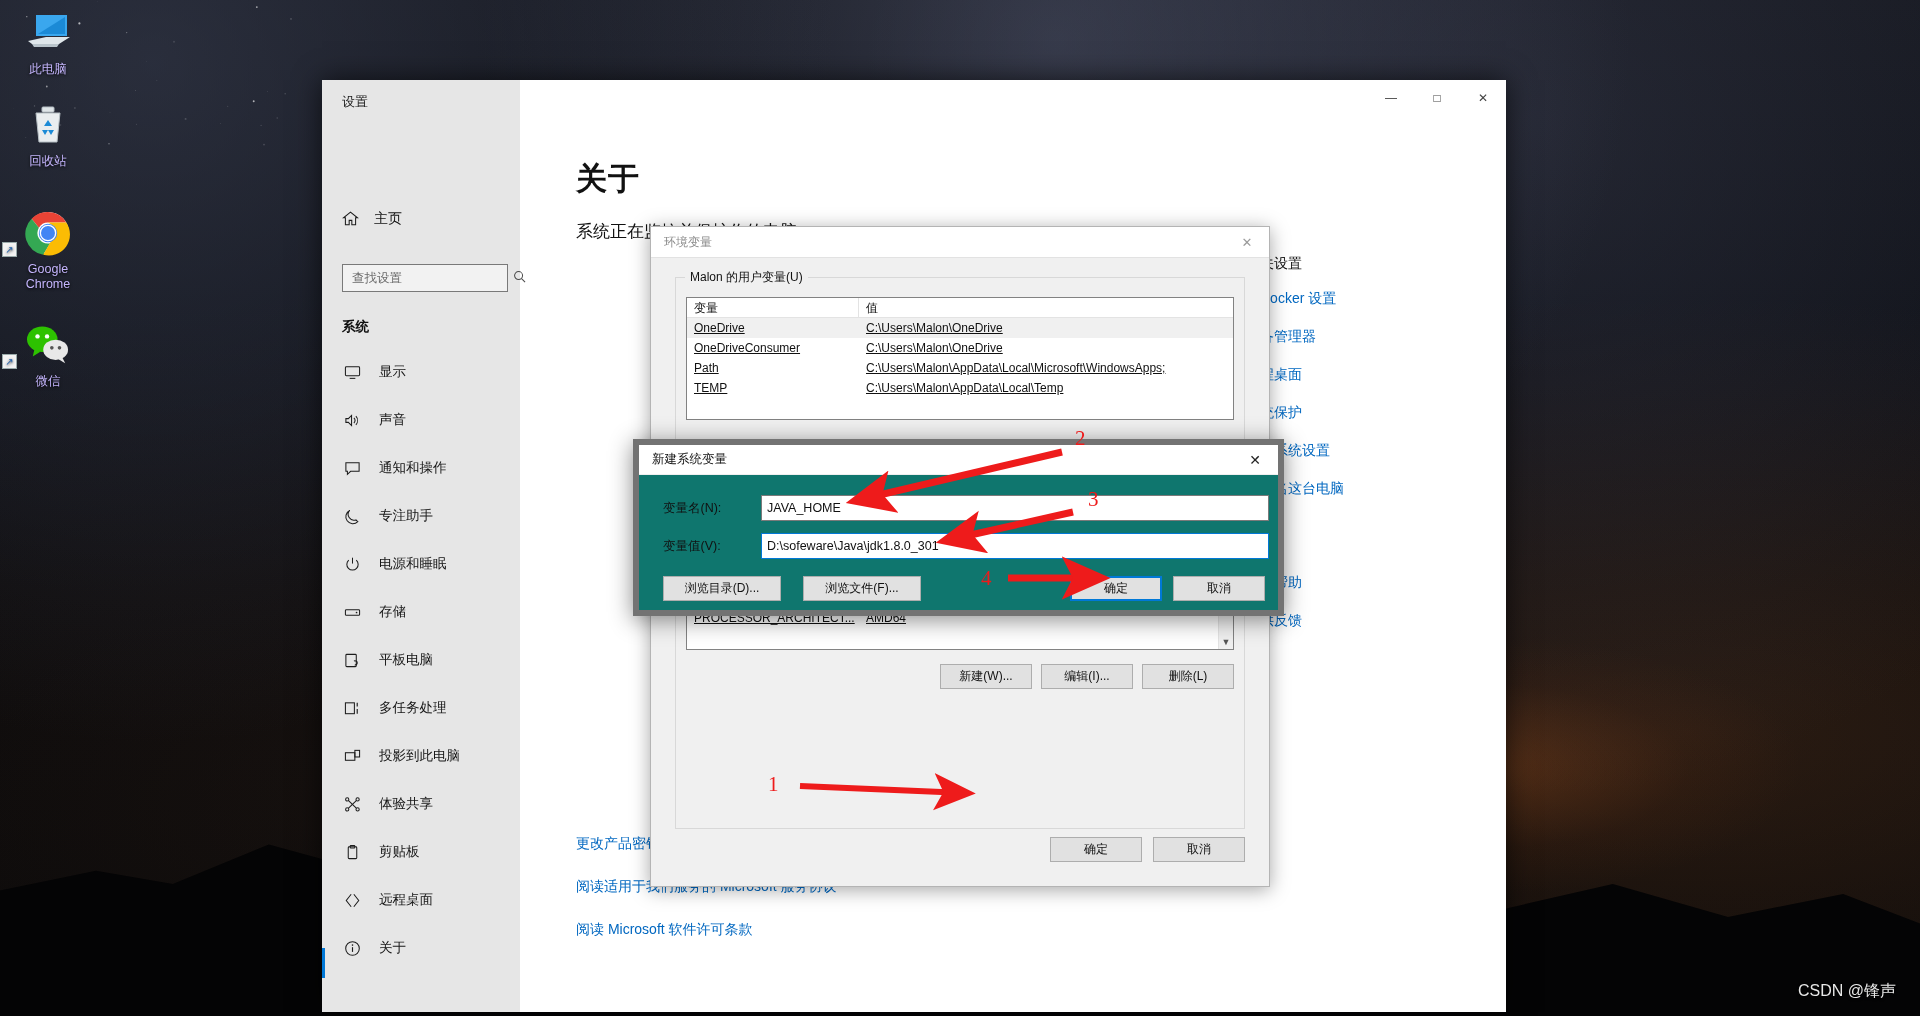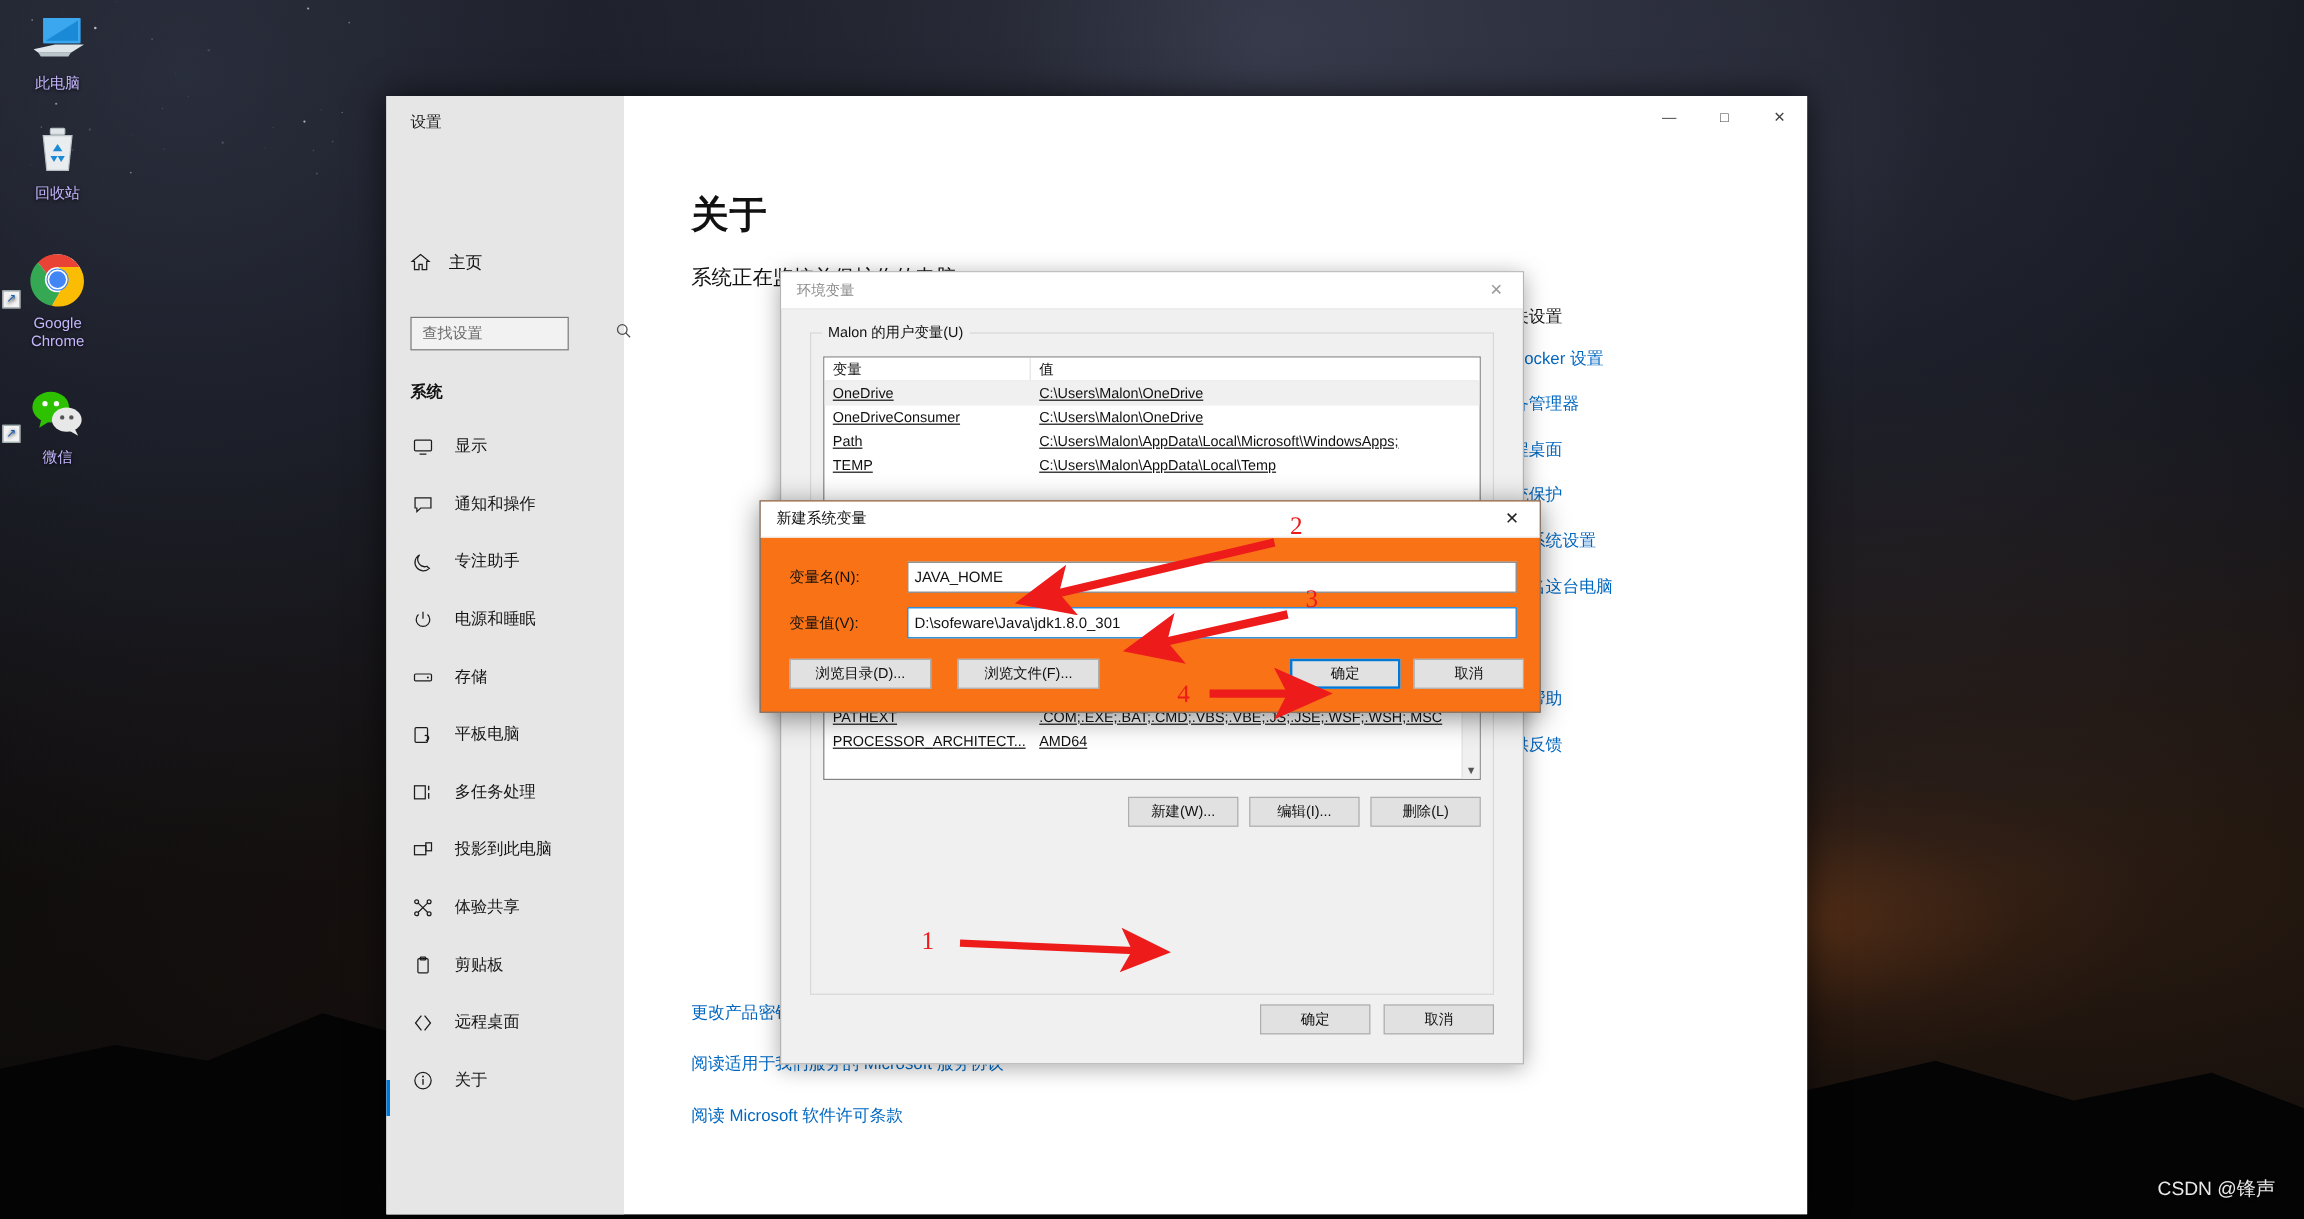--- a/index.html
+++ b/index.html
@@ -60,21 +60,21 @@
   }
   #set-title{
     position:absolute; left:20px; top:13px; font-size:13px; color:#1b1b1b;
   }
   .home-row{
     position:absolute; left:8px; top:130px; width:182px; height:34px;
     display:flex; align-items:flex-start; padding-left:12px; gap:15px;
   }
   .home-row .t{ font-size:14px; color:#111; }
   #search-box{
-    position:absolute; left:20px; top:184px; width:132px; height:28px;
+    position:absolute; left:20px; top:184px; width:166px; height:28px;
     background:#f2f2f2; border:1px solid #797979; display:flex; align-items:center;
     padding:0 21px 0 9px;
   }
   #search-box input{
     flex:1; border:none; outline:none; background:transparent;
     font-size:12.5px; color:#5a5a5a; font-family:inherit;
   }
   #search-box input::placeholder{ color:#6b6b6b; }
   .grp-head{
     position:absolute; left:20px; top:238px; font-size:13.5px; font-weight:bold; color:#111;
@@ -139,22 +139,22 @@
 
   .btn{
     height:25px; min-width:92px; background:#e1e1e1; border:1px solid #adadad;
     font-size:12px; color:#111; font-family:inherit; cursor:default;
     display:inline-flex; align-items:center; justify-content:center;
   }
   .btn.def{ border:2px solid #0078d7; background:#e1e1e1; }
 
   
   #newdlg{
-    position:absolute; left:633px; top:417px; width:651px; height:177px;
-    background:#f97316; border:1px solid #737373; box-shadow:0 4px 22px rgba(0,0,0,.45);
+    position:absolute; left:633px; top:439px; width:651px; height:177px;
+    background:#0f766e; border:6px solid #737373; box-shadow:0 4px 22px rgba(0,0,0,.45);
   }
   #newdlg .cap{
     height:30px; background:#fff; display:flex; align-items:center; padding-left:13px;
     font-size:12.5px; color:#111; border-bottom:1px solid #efefef;
   }
   #newdlg .capx{ margin-left:auto; width:46px; height:30px; display:flex; align-items:center; justify-content:center; font-size:14px; color:#222; }
   .frow{ position:absolute; display:flex; align-items:center; }
   .frow .lab{ width:98px; font-size:12.5px; color:#111; }
   .frow input{
     height:26px; font-size:12.5px; font-family:inherit; color:#111;
@@ -801,20 +801,29 @@
             <svg width="17" height="17" viewBox="0 0 18 18">
               <rect x="1.5" y="3" width="15" height="9.5" rx="1" fill="none" stroke="#1c1c1c" stroke-width="1.1"></rect>
               <line x1="6" y1="15.2" x2="12" y2="15.2" stroke="#1c1c1c" stroke-width="1.1"></line>
             </svg>
           </span>
           <span class="t">显示</span>
         </div>
         <div class="nav">
           <span class="ico">
             <svg width="17" height="17" viewBox="0 0 18 18">
+              <path d="M2 7h2.6L8 3.6v10.8L4.6 11H2z" fill="none" stroke="#1c1c1c" stroke-width="1.1"></path>
+              <path d="M10.5 6.3a4 4 0 0 1 0 5.4M12.6 4.4a7 7 0 0 1 0 9.2" fill="none" stroke="#1c1c1c" stroke-width="1.1"></path>
+            </svg>
+          </span>
+          <span class="t">声音</span>
+        </div>
+        <div class="nav">
+          <span class="ico">
+            <svg width="17" height="17" viewBox="0 0 18 18">
               <path d="M2 3h14v9H7l-3.4 3.2V12H2z" fill="none" stroke="#1c1c1c" stroke-width="1.1"></path>
             </svg>
           </span>
           <span class="t">通知和操作</span>
         </div>
         <div class="nav">
           <span class="ico">
             <svg width="17" height="17" viewBox="0 0 18 18">
               <path d="M12.6 12.6A6.2 6.2 0 0 1 6 2.6a7.4 7.4 0 1 0 8.6 11.8 6.2 6.2 0 0 1-2-1.8z" fill="none" stroke="#1c1c1c" stroke-width="1.1"></path>
             </svg>

